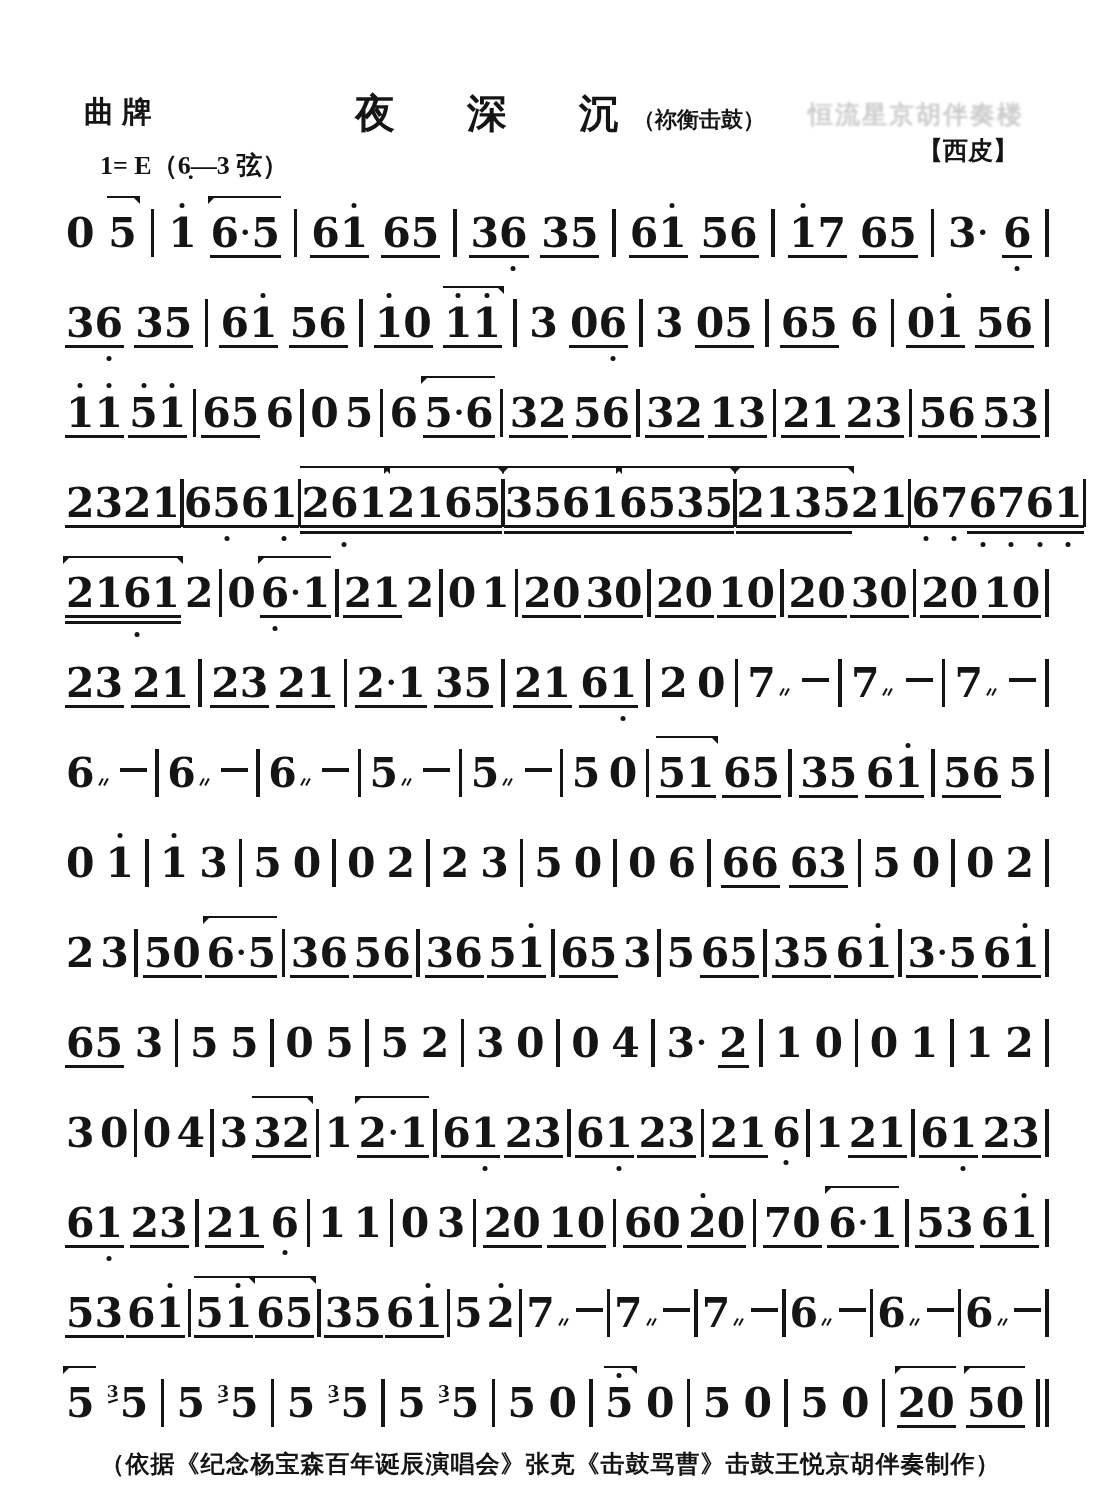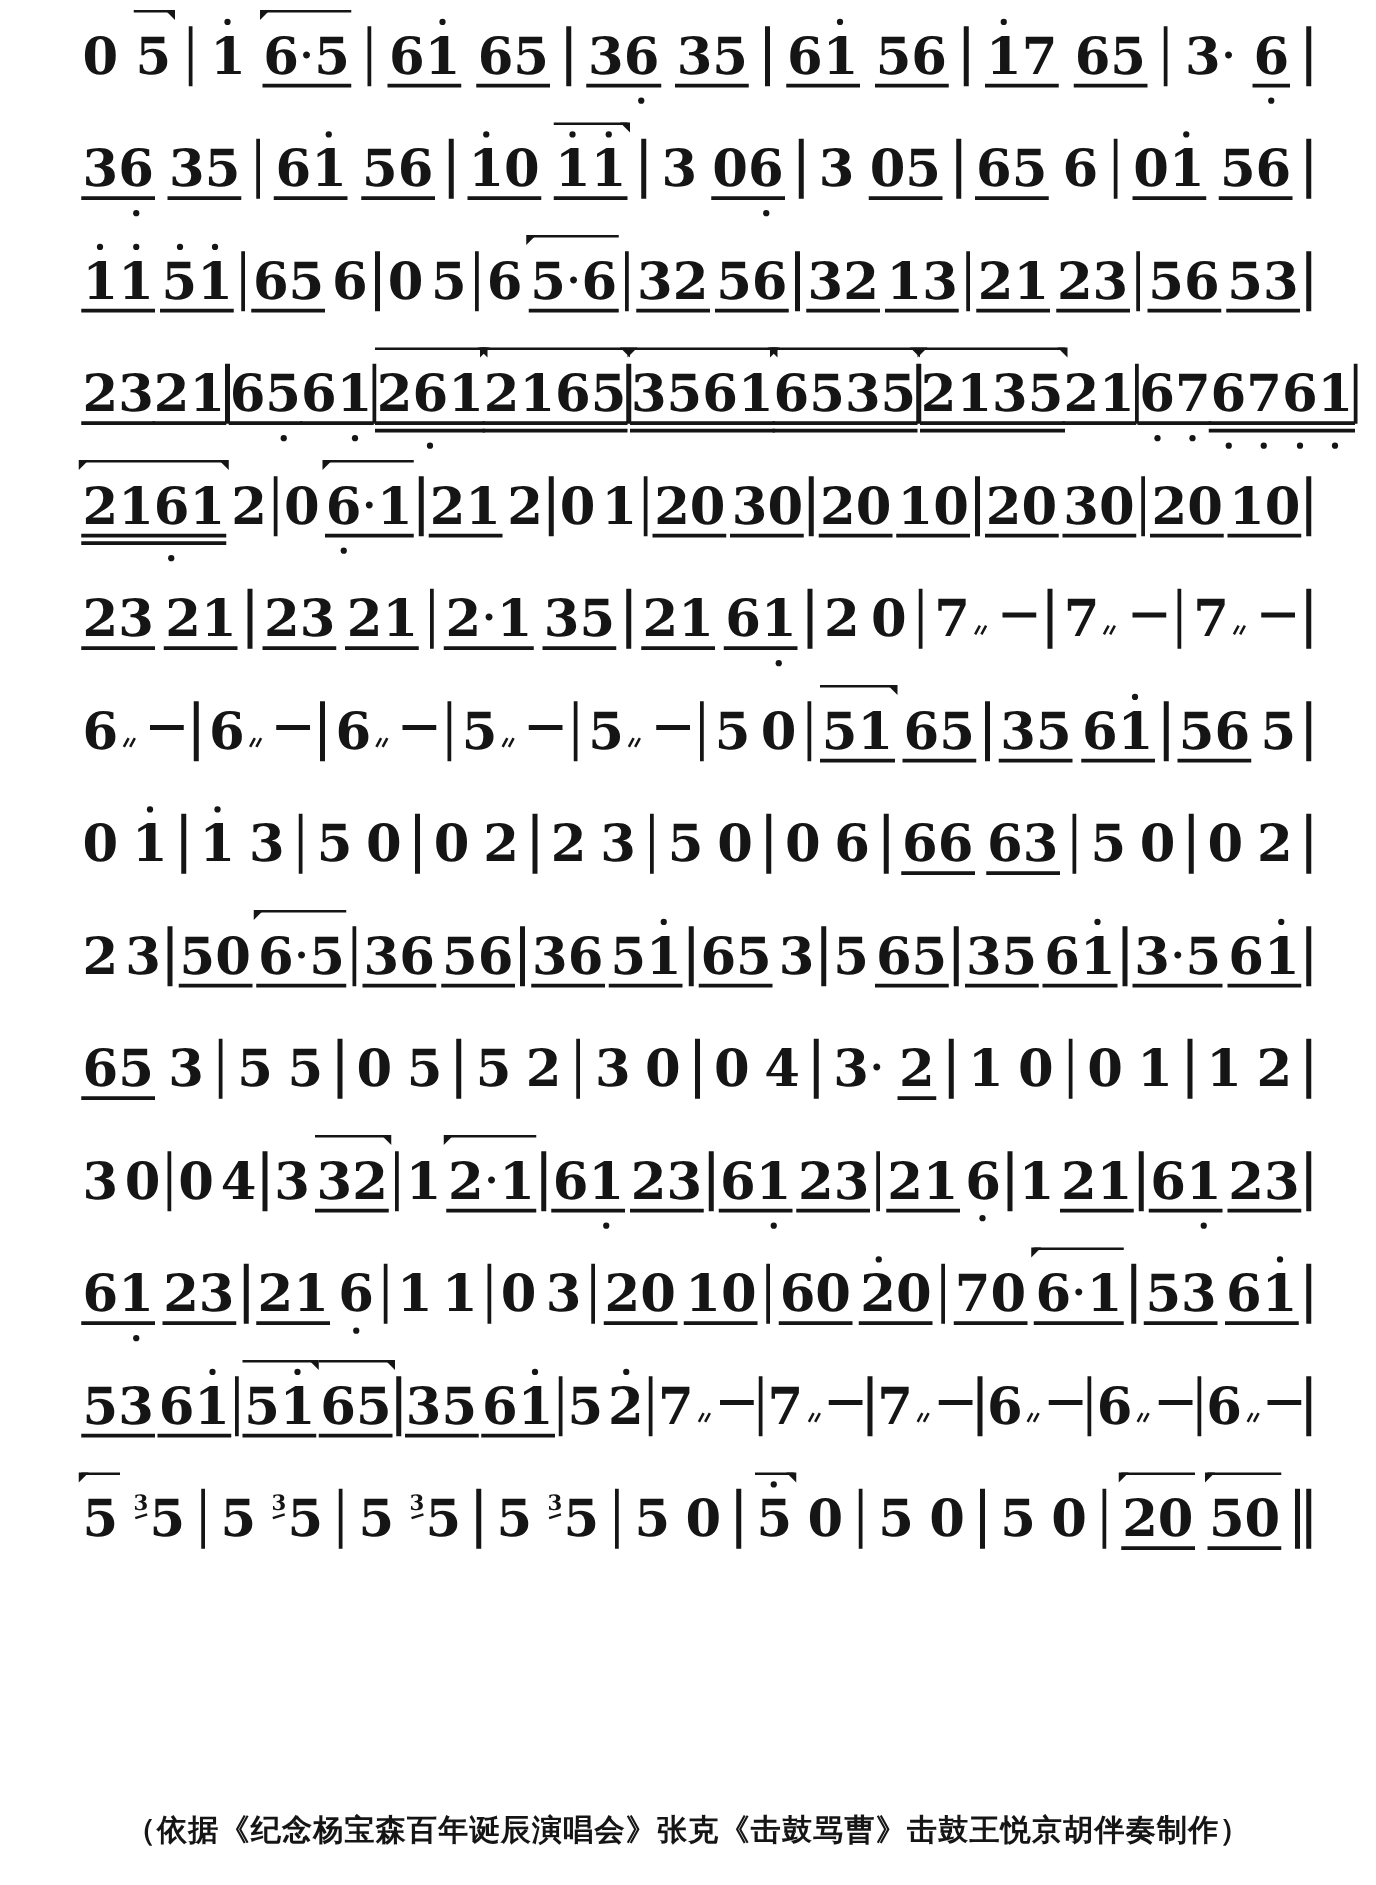--- a/index.html
+++ b/index.html
@@ -63,20 +63,27 @@
         align-self:center;margin-top:-6px;}
   
   #footer{position:absolute;left:0;right:0;bottom:28px;text-align:center;
           font-size:24px;font-weight:bold;font-family:Liberation Serif, serif;
           letter-spacing:1px;}
 </style>
 </head>
 <body>
 
 <div id="page">
+  <div id="header">
+    <div class="qupai">曲牌</div>
+    <div class="title-wrap"><span class="title">夜深沉</span><span class="subtitle">（祢衡击鼓）</span></div>
+    <div class="watermark">恒流星京胡伴奏楼</div>
+    <div class="mode">【西皮】</div>
+    <div class="keyline">1= E（6̣—3 弦）</div>
+  </div>
 
   <div id="score">
       <div class="score-line">
         <span class="tok">
           <span class="grp" style="--ul: 0;">
             <span class="cell">0</span>
           </span>
         </span>
         <span class="tok">
           <span class="grp" style="--ul: 0;">

